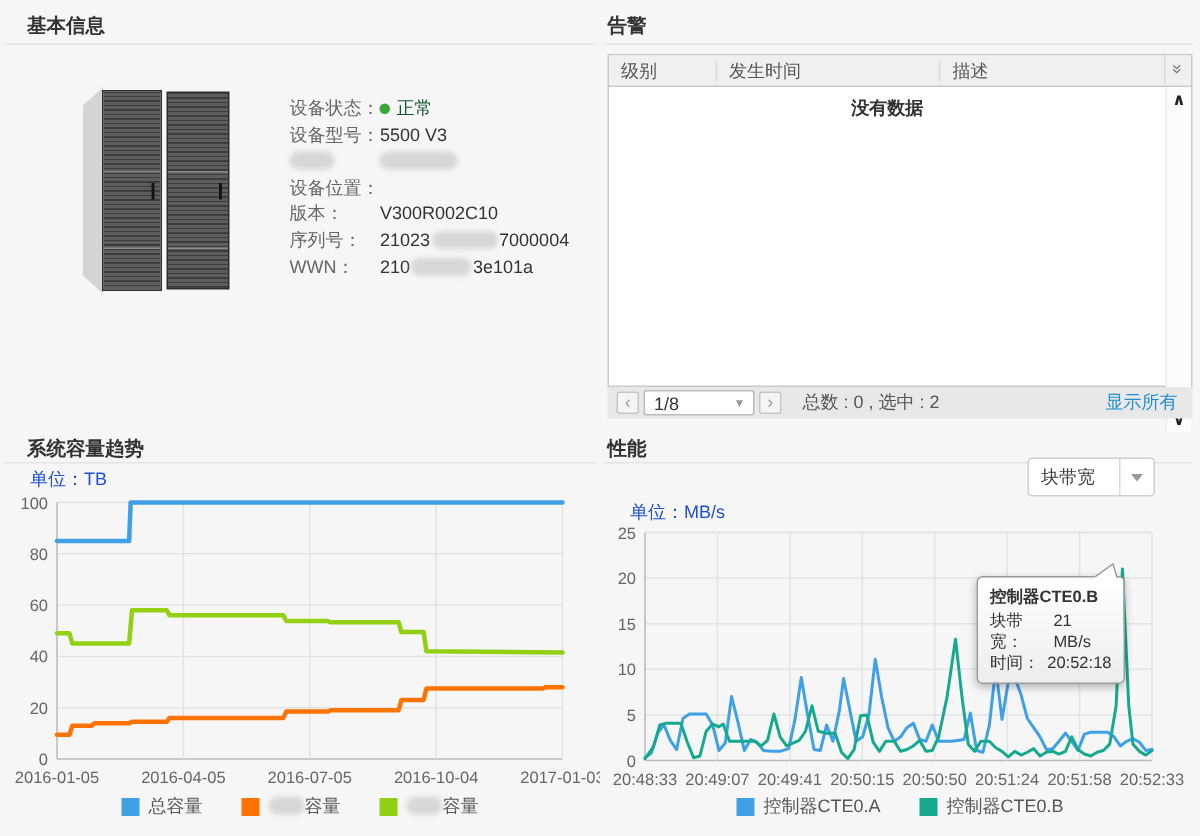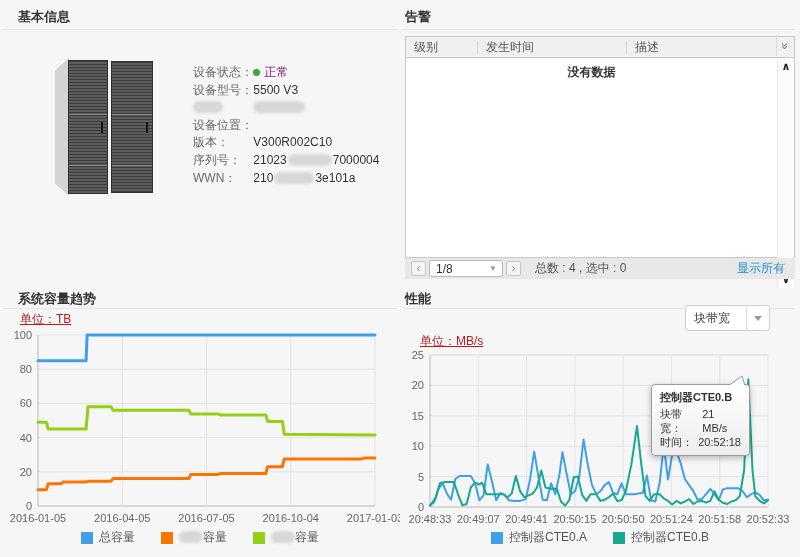--- a/index.html
+++ b/index.html
@@ -12,21 +12,21 @@
   .device{position:absolute;left:55px;top:58px;width:100px;height:138px;}
   .device .side{position:absolute;left:0;top:0;width:14px;height:138px;background:#d4d4d4;clip-path:polygon(0 9%,100% 0,100% 100%,0 91%);}
   .cab{position:absolute;background:repeating-linear-gradient(to bottom,#3c3c3c 0 1px,#5d5d5d 1px 3px);border:1px solid #2f2f2f;}
   .cab .band{position:absolute;left:0;width:100%;height:1px;background:#8a8a8a;}
   .cab .handle{position:absolute;right:4px;top:46%;width:2px;height:11px;background:#141414;}
   .info{position:absolute;left:193px;top:64px;font-size:12px;}
   .irow{height:17.6px;line-height:17.6px;white-space:nowrap;}
   .ilabel{display:inline-block;width:57px;color:#666;}
   .ival{color:#333;}
   .dot{display:inline-block;width:7px;height:7px;border-radius:50%;background:#39a839;margin-right:4px;vertical-align:0;}
-  .status-val{color:#701a75;}
+  .status-val{color:#14532d;}
   .blob{display:inline-block;height:12px;background:#d7d7d7;border-radius:6px;filter:blur(1.6px);vertical-align:-2px;}
   
   .alarm-table{position:absolute;left:405px;top:36px;width:390px;height:222px;background:#fff;border:1px solid #c9c9c9;}
   .a-head{display:flex;height:21px;background:#f0f0f0;border-bottom:1px solid #c9c9c9;font-size:12px;color:#555;align-items:center;}
   .a-cell{padding-left:8px;border-left:1px solid #d9d9d9;height:13px;line-height:13px;}
   .a-cell:first-child{border-left:none;}
   .c1{width:71px;}.c2{width:150px;}.c3{flex:1;}
   .filterbox{width:18px;height:21px;margin-top:-4px;border-left:1px solid #d9d9d9;display:flex;align-items:center;justify-content:center;color:#777;font-size:12px;}
   .filterbox span{display:inline-block;transform:rotate(90deg);letter-spacing:-2px;}
   .a-body{position:relative;height:230px;}
@@ -36,21 +36,21 @@
   .sarrow.up{top:2px;}.sarrow.down{bottom:2px;}
   .pagebar{position:absolute;left:405px;top:258px;width:390px;height:21px;background:#e8e8e8;display:flex;align-items:center;font-size:12px;color:#555;padding:0 6px;}
   .pgbtn{width:15px;height:15px;border:1px solid #c6c6c6;background:#f4f4f4;color:#999;font-size:12px;line-height:12px;text-align:center;border-radius:2px;}
   .pgsel{width:74px;height:17px;background:#fff;border:1px solid #bbb;margin:0 3px;display:flex;align-items:center;border-radius:2px;}
   .pgsel .pv{flex:1;padding-left:6px;font-size:12px;color:#333;}
   .caret{font-size:8px;color:#999;padding-right:5px;}
   .summary{margin-left:14px;}
   .showall{position:absolute;right:10px;color:#2090d0;cursor:pointer;}
   
   svg text{font-family:"Liberation Sans","DejaVu Sans",sans-serif;}
-  .unit{position:absolute;font-size:12px;color:#b91c1c;text-decoration:underline;}
+  .unit{position:absolute;font-size:12px;color:#1d4ed8;}
   .legend{position:absolute;display:flex;justify-content:center;align-items:center;gap:26px;font-size:12px;color:#555;}
   .lg{display:flex;align-items:center;gap:6px;}
   .chip{width:12px;height:12px;display:inline-block;}
   .combo{position:absolute;left:685px;top:305px;width:85px;height:26px;background:#fff;border:1px solid #cfcfcf;border-radius:3px;display:flex;align-items:center;cursor:pointer;}
   .combo .cv{flex:1;padding-left:8px;font-size:12px;color:#404040;}
   .combo .cbtn{width:23px;height:100%;border-left:1px solid #dcdcdc;display:flex;align-items:center;justify-content:center;}
   .tooltip{position:absolute;left:651px;top:384px;width:99px;background:linear-gradient(#ffffff,#ededed);border:1px solid #9b9b9b;border-radius:4px;box-shadow:0 2px 6px rgba(0,0,0,.28);font-size:11px;color:#333;padding:5px 8px 6px 8px;z-index:5;}
   .tt-title{font-weight:bold;margin-bottom:2px;}
   .tt-row{display:flex;justify-content:space-between;line-height:14px;}
   .tt-tail{position:absolute;right:3px;top:-10px;}
@@ -129,21 +129,21 @@
     </div>
   </div>
 
   <div class="pagebar">
     <div class="pgbtn">‹</div>
     <div class="pgsel">
       <span class="pv">1/8</span>
       <span class="caret">▼</span>
     </div>
     <div class="pgbtn">›</div>
-    <span class="summary">总数 : 4 , 选中 : 0</span>
+    <span class="summary">总数 : 0 , 选中 : 2</span>
     <span class="showall">显示所有</span>
   </div>
 
   <div class="panel-title" style="left:18px;top:290px;">系统容量趋势</div>
   <div class="rule" style="left:3px;top:308px;width:394px;"></div>
   <div class="unit" style="left:20px;top:311px;">单位：TB</div>
   <svg id="cap-svg" style="position:absolute;left:0;top:318px;" width="400" height="212">
       <line x1="38" y1="188" x2="375" y2="188" stroke="#b9b9b9" stroke-width="1"></line>
       <text x="32" y="192" text-anchor="end" fill="#666" font-size="11">0</text>
       <line x1="38" y1="153.8" x2="375" y2="153.8" stroke="#e3e3e3" stroke-width="1"></line>

